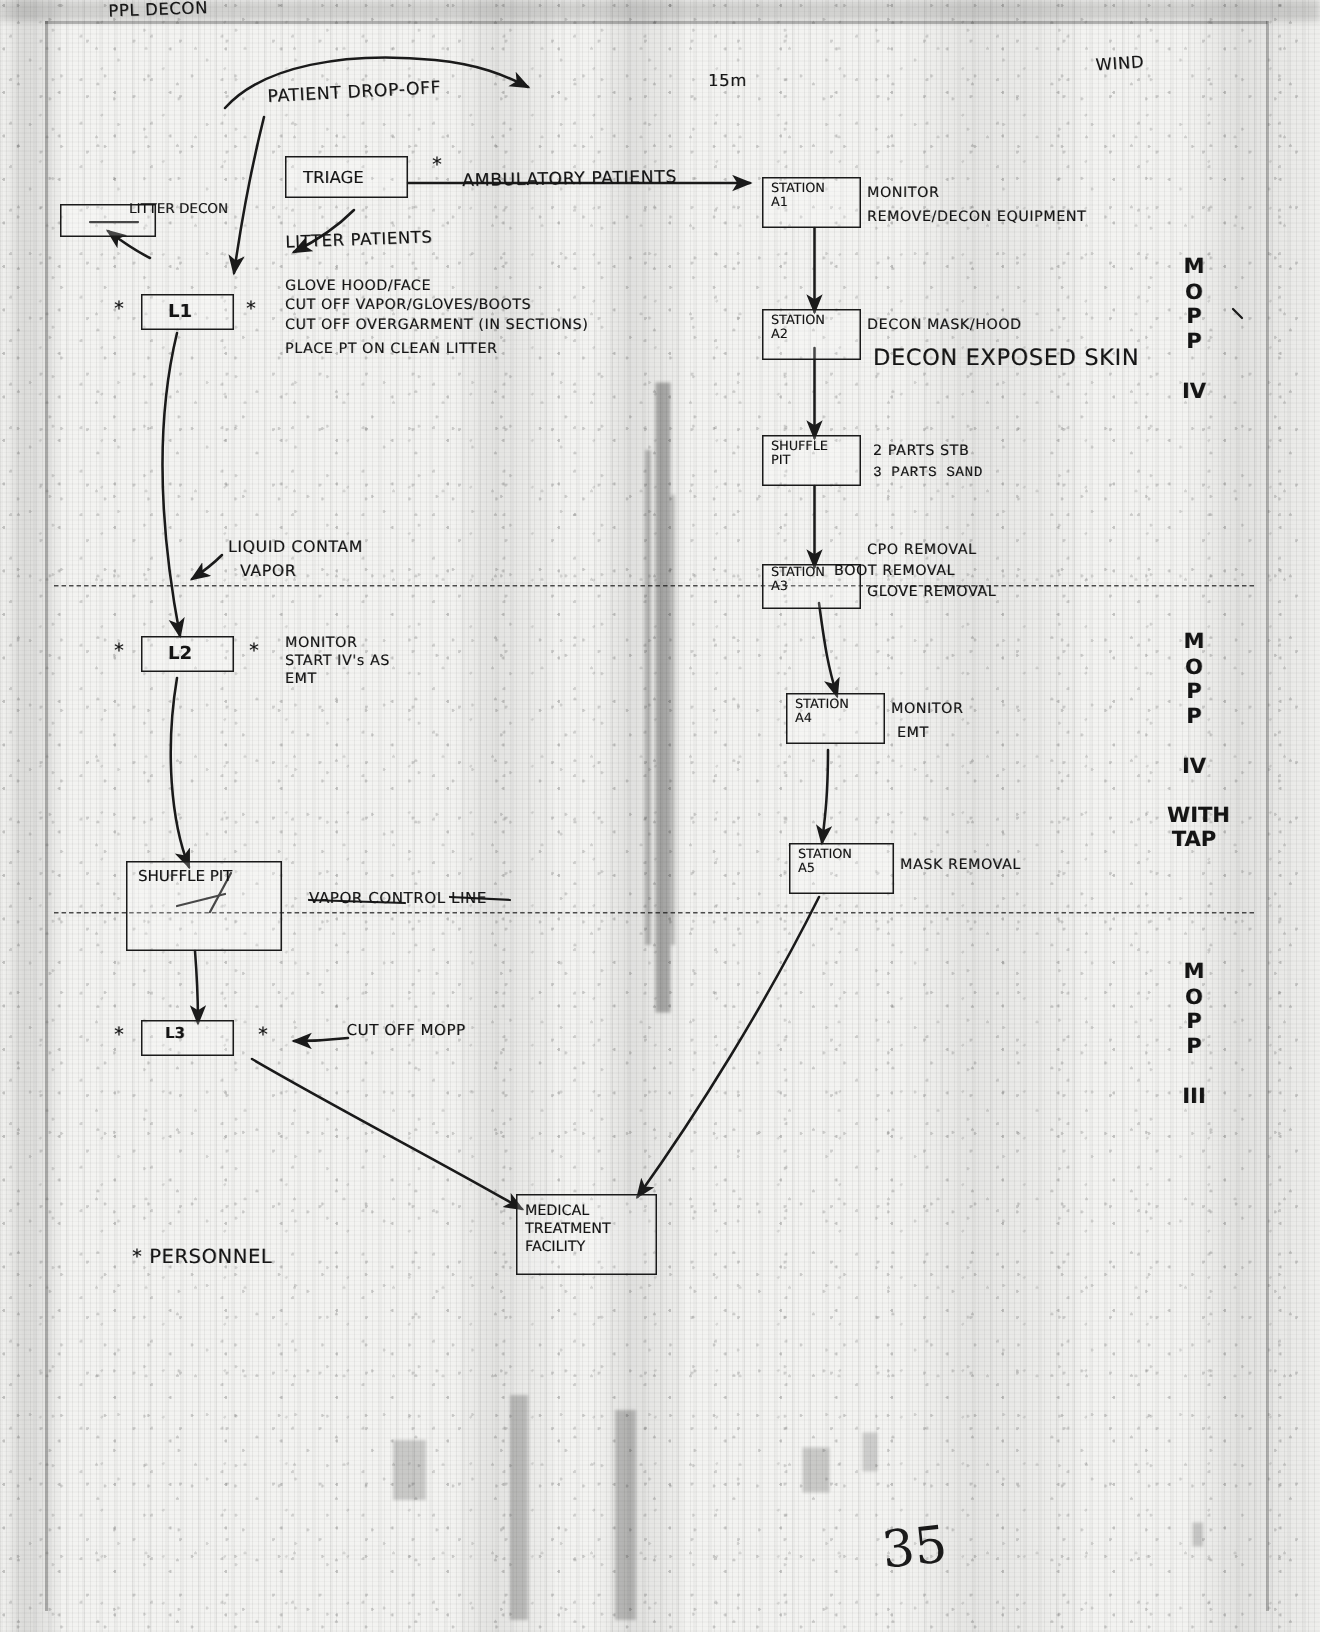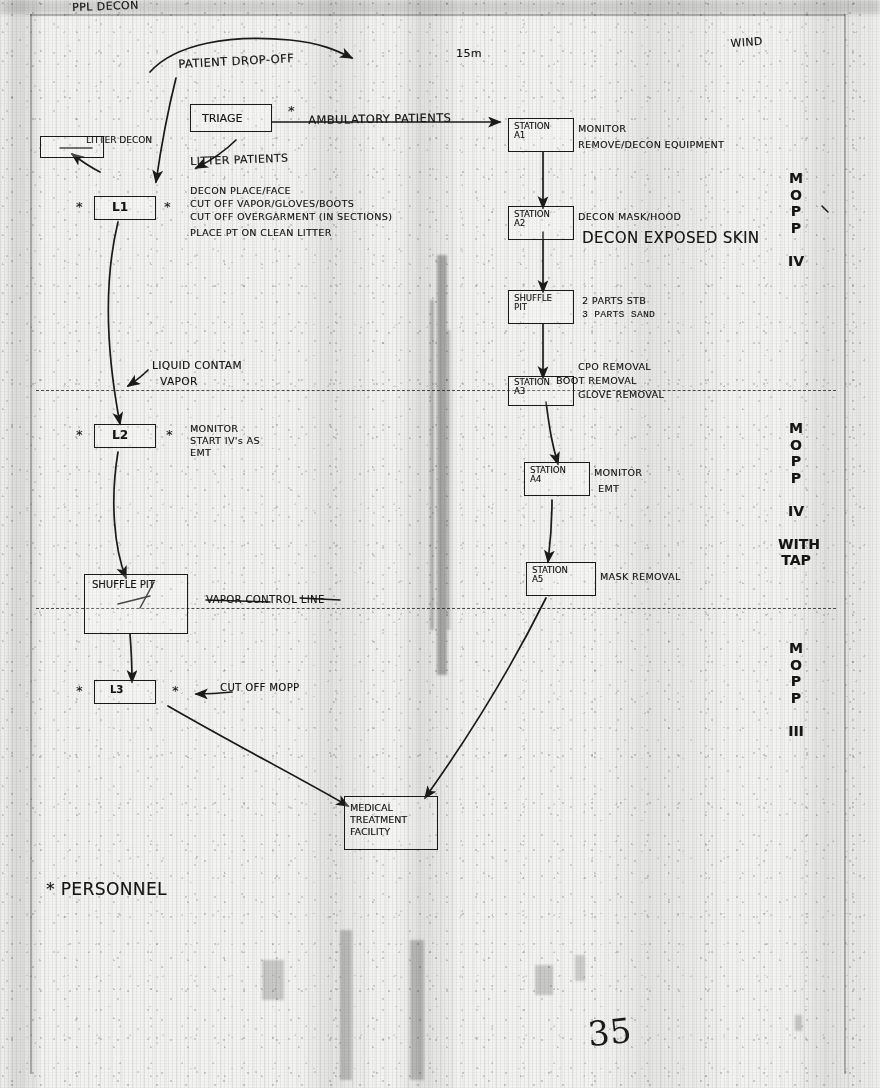--- a/index.html
+++ b/index.html
@@ -206,37 +206,37 @@
       <path d="M118,604 L150,596"></path>
       <path d="M300,598 L340,600"></path>
       <path d="M206,600 L270,602"></path>
       <path d="M60,148 L92,148"></path>
       <path d="M822,206 L828,212"></path>
     </g>
   </svg>
 
   <div class="ink" style="left:72px;top:2px;font-size:11px;transform:rotate(-2deg);">PPL DECON</div>
   <div class="ink" style="left:178px;top:58px;font-size:11.5px;transform:rotate(-3deg);">PATIENT DROP-OFF</div>
-  <div class="ink" style="left:456px;top:48px;font-size:11px;">15m</div>
+  <div class="ink" style="left:472px;top:48px;font-size:11px;">15m</div>
   <div class="ink" style="left:730px;top:38px;font-size:11px;transform:rotate(-4deg);">WIND</div>
 
   <div class="box" style="left:40px;top:136px;width:64px;height:22px;"></div>
   <div class="boxlabel" style="left:86px;top:136px;font-size:9px;">LITTER DECON</div>
 
   <div class="box" style="left:190px;top:104px;width:82px;height:28px;"></div>
   <div class="boxlabel" style="left:202px;top:113px;font-size:11px;">TRIAGE</div>
   <div class="ink" style="left:288px;top:104px;font-size:13px;">*</div>
   <div class="ink" style="left:308px;top:114px;font-size:11.5px;transform:rotate(-1deg);">AMBULATORY PATIENTS</div>
   <div class="ink" style="left:190px;top:156px;font-size:11px;transform:rotate(-2deg);">LITTER PATIENTS</div>
 
   <div class="ink" style="left:76px;top:200px;font-size:13px;">*</div>
   <div class="box" style="left:94px;top:196px;width:62px;height:24px;"></div>
   <div class="boxlabel" style="left:112px;top:201px;font-size:12px;font-weight:600;">L1</div>
   <div class="ink" style="left:164px;top:200px;font-size:13px;">*</div>
-  <div class="ink" style="left:190px;top:186px;font-size:9.5px;">DECON PLACE/FACE</div>
+  <div class="ink" style="left:190px;top:186px;font-size:9.5px;">GLOVE HOOD/FACE</div>
   <div class="ink" style="left:190px;top:199px;font-size:9.5px;">CUT OFF VAPOR/GLOVES/BOOTS</div>
   <div class="ink" style="left:190px;top:212px;font-size:9.5px;">CUT OFF OVERGARMENT (IN SECTIONS)</div>
   <div class="ink" style="left:190px;top:228px;font-size:9.5px;">PLACE PT ON CLEAN LITTER</div>
 
   <div class="ink" style="left:152px;top:360px;font-size:10.5px;">LIQUID CONTAM</div>
   <div class="ink" style="left:160px;top:376px;font-size:10.5px;">VAPOR</div>
 
   <div class="ink" style="left:76px;top:428px;font-size:13px;">*</div>
   <div class="box" style="left:94px;top:424px;width:62px;height:24px;"></div>
   <div class="boxlabel" style="left:112px;top:429px;font-size:12px;font-weight:600;">L2</div>
@@ -246,21 +246,21 @@
   <div class="ink" style="left:190px;top:448px;font-size:9.5px;">EMT</div>
 
   <div class="box" style="left:84px;top:574px;width:104px;height:60px;"></div>
   <div class="boxlabel" style="left:92px;top:580px;font-size:10px;">SHUFFLE PIT</div>
   <div class="ink" style="left:206px;top:594px;font-size:10px;">VAPOR CONTROL LINE</div>
 
   <div class="ink" style="left:76px;top:684px;font-size:13px;">*</div>
   <div class="box" style="left:94px;top:680px;width:62px;height:24px;"></div>
   <div class="boxlabel" style="left:110px;top:685px;font-size:10px;font-weight:600;">L3</div>
   <div class="ink" style="left:172px;top:684px;font-size:13px;">*</div>
-  <div class="ink" style="left:220px;top:682px;font-size:10px;">CUT OFF MOPP</div>
+  <div class="ink" style="left:231px;top:682px;font-size:10px;">CUT OFF MOPP</div>
 
   <div class="box" style="left:508px;top:118px;width:66px;height:34px;"></div>
   <div class="boxlabel" style="left:514px;top:122px;font-size:8.5px;">STATION
 A1</div>
   <div class="ink" style="left:578px;top:124px;font-size:9.5px;">MONITOR</div>
   <div class="ink" style="left:578px;top:140px;font-size:9.5px;">REMOVE/DECON EQUIPMENT</div>
 
   <div class="box" style="left:508px;top:206px;width:66px;height:34px;"></div>
   <div class="boxlabel" style="left:514px;top:210px;font-size:8.5px;">STATION
 A2</div>
@@ -287,21 +287,21 @@
   <div class="ink" style="left:598px;top:484px;font-size:9.5px;">EMT</div>
 
   <div class="box" style="left:526px;top:562px;width:70px;height:34px;"></div>
   <div class="boxlabel" style="left:532px;top:566px;font-size:8.5px;">STATION
 A5</div>
   <div class="ink" style="left:600px;top:572px;font-size:9.5px;">MASK REMOVAL</div>
 
   <div class="box" style="left:344px;top:796px;width:94px;height:54px;"></div>
   <div class="boxlabel" style="left:350px;top:802px;font-size:9.5px;width:92px;white-space:normal;line-height:1.25;">MEDICAL TREATMENT FACILITY</div>
 
-  <div class="ink" style="left:46px;top:880px;font-size:17px;">* PERSONNEL</div>
+  <div class="ink" style="left:46px;top:832px;font-size:13px;padding-left:42px;">* PERSONNEL</div>
 
   <div class="mopp" style="left:778px;top:170px;width:36px;font-size:14px;white-space:pre;">M
 O
 P
 P
 
 IV</div>
   <div class="mopp" style="left:778px;top:420px;width:36px;font-size:14px;white-space:pre;">M
 O
 P

